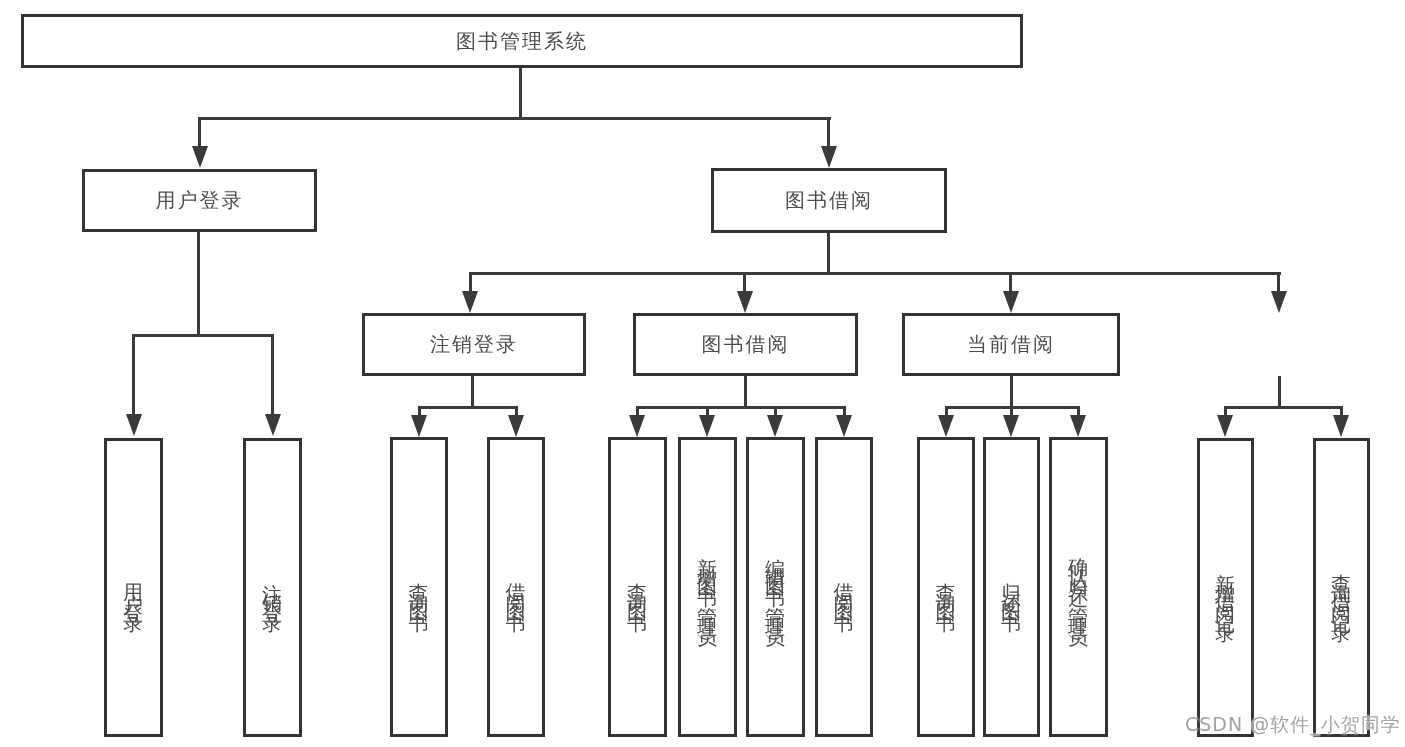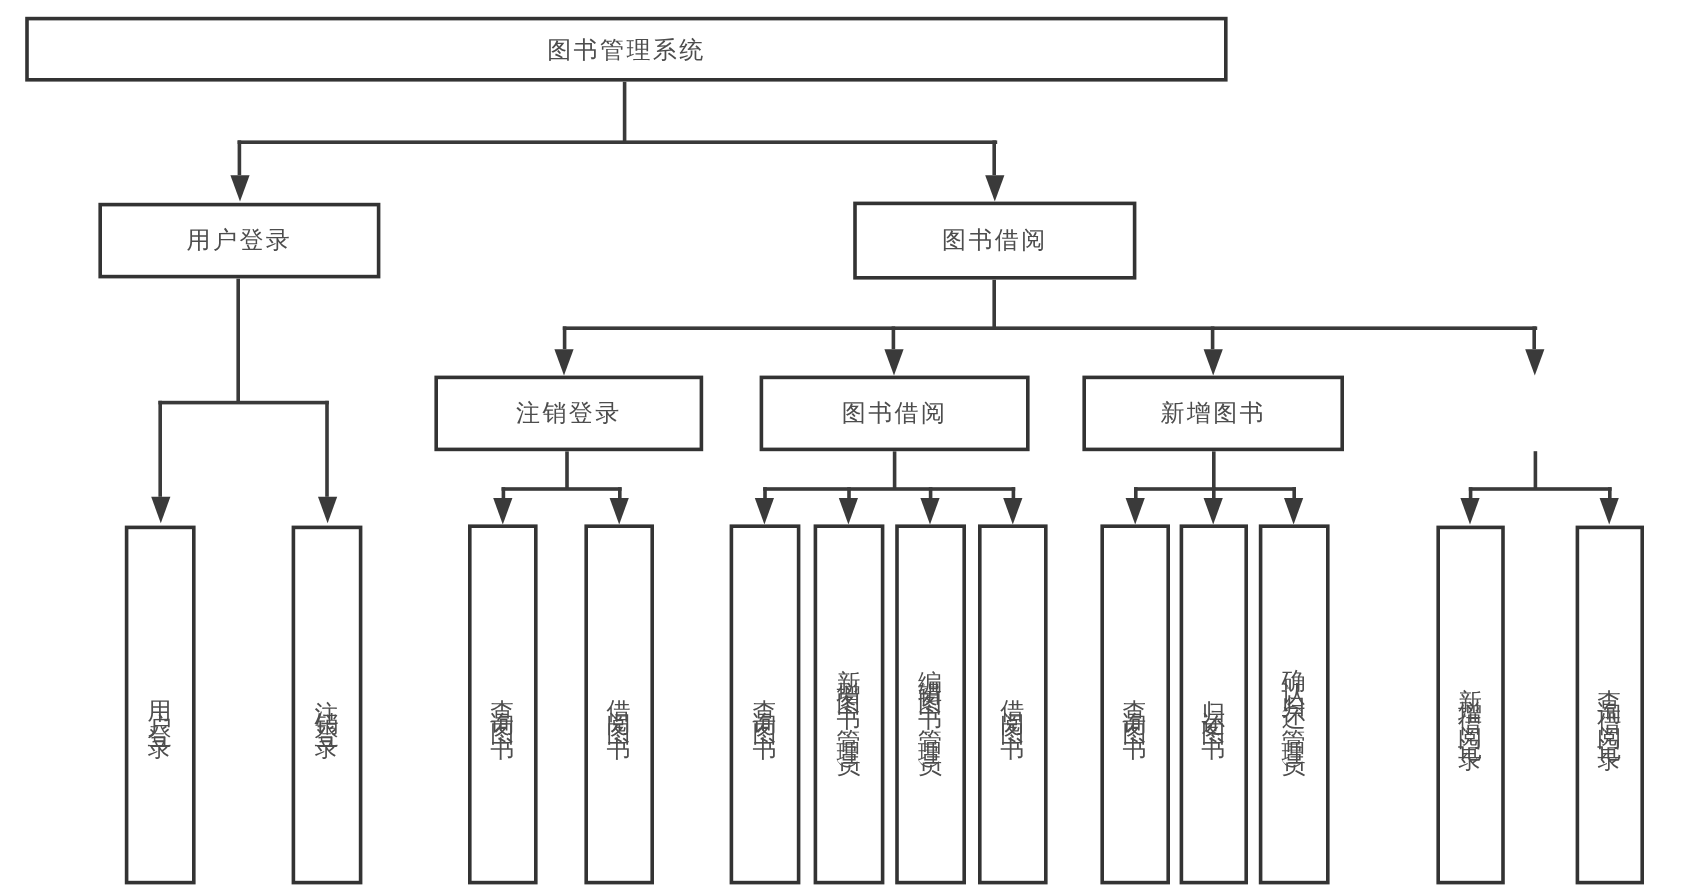--- a/index.html
+++ b/index.html
@@ -117,21 +117,21 @@
   <div class="line" style="left:1277px; top:272px; width:3px; height:19px;"></div>
   <div class="ahead" style="left:1271px; top:291px;"></div>
 
   <div class="box" style="left:362px; top:313px; width:224px; height:63px;">
     <span>注销登录</span>
   </div>
   <div class="box" style="left:633px; top:313px; width:225px; height:63px;font-family:Liberation Mono, monospace;">
     <span>图书借阅</span>
   </div>
   <div class="box" style="left:902px; top:313px; width:218px; height:63px;">
-    <span>新增图书</span>
+    <span>当前借阅</span>
   </div>
 
   <div class="line" style="left:471px; top:376px; width:3px; height:31px;"></div>
   <div class="line" style="left:418px; top:406px; width:100px; height:3px;"></div>
   <div class="line" style="left:418px; top:406px; width:3px; height:9px;"></div>
   <div class="ahead" style="left:411px; top:415px;"></div>
   <div class="line" style="left:515px; top:406px; width:3px; height:9px;"></div>
   <div class="ahead" style="left:508px; top:415px;"></div>
 
   <div class="vbox" style="left:390px; top:437px; width:58px; height:300px;">
@@ -191,14 +191,15 @@
   <div class="line" style="left:1340px; top:406px; width:3px; height:9px;"></div>
   <div class="ahead" style="left:1333px; top:415px;"></div>
 
   <div class="vbox" style="left:1197px; top:438px; width:57px; height:299px;">
     <span class="vtext">新增借阅记录</span>
   </div>
   <div class="vbox" style="left:1313px; top:438px; width:57px; height:299px;">
     <span class="vtext">查询借阅记录</span>
   </div>
 
+  <div class="watermark">CSDN @软件_小贺同学</div>
 
 </div>
 
 </body></html>

